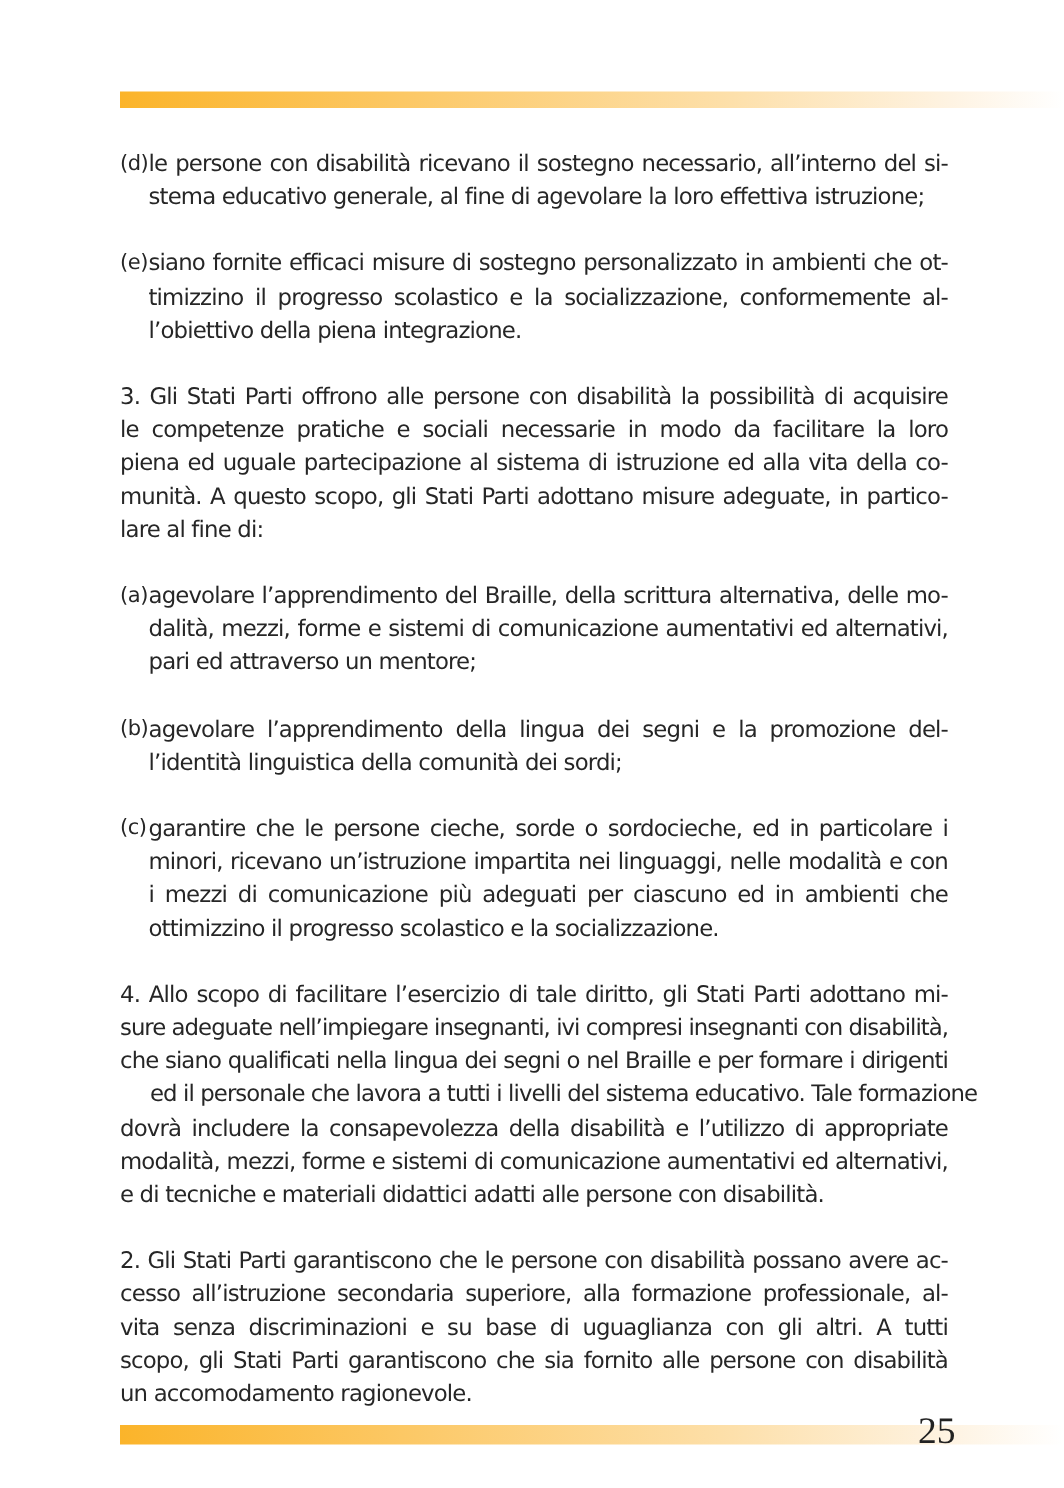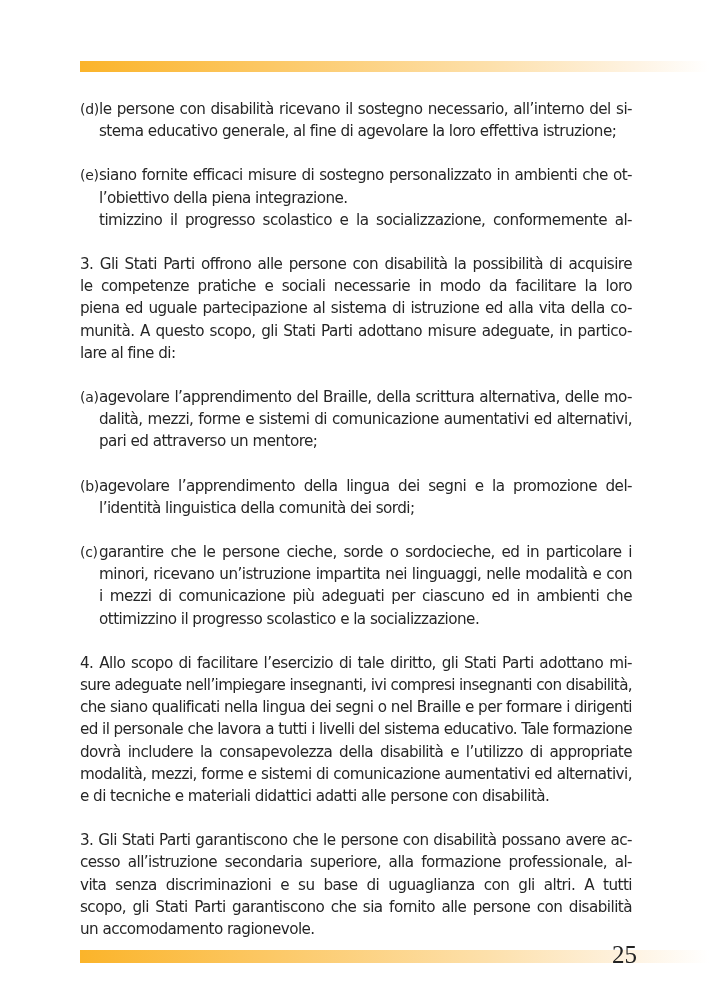--- a/index.html
+++ b/index.html
@@ -39,22 +39,22 @@
     <div class="txt">
       <span class="line">le persone con disabilità ricevano il sostegno necessario, all’interno del si-</span>
       <span class="line last">stema educativo generale, al fine di agevolare la loro effettiva istruzione;</span>
     </div>
   </div>
 
   <div class="item">
     <span class="lbl">(e)</span>
     <div class="txt">
       <span class="line">siano fornite efficaci misure di sostegno personalizzato in ambienti che ot-</span>
+      <span class="line">timizzino il progresso scolastico e la socializzazione, conformemente al-</span>
       <span class="line last">l’obiettivo della piena integrazione.</span>
-      <span class="line">timizzino il progresso scolastico e la socializzazione, conformemente al-</span>
     </div>
   </div>
 
   <div class="para">
     <span class="line">3.  Gli Stati Parti offrono alle persone con disabilità la possibilità di acquisire</span>
     <span class="line">le competenze pratiche e sociali necessarie in modo da facilitare la loro</span>
     <span class="line">piena ed uguale partecipazione al sistema di istruzione ed alla vita della co-</span>
     <span class="line">munità. A questo scopo, gli Stati Parti adottano misure adeguate, in partico-</span>
     <span class="line last">lare al fine di:</span>
   </div>
@@ -83,28 +83,28 @@
       <span class="line">minori, ricevano un’istruzione impartita nei linguaggi, nelle modalità e con</span>
       <span class="line">i mezzi di comunicazione più adeguati per ciascuno ed in ambienti che</span>
       <span class="line last">ottimizzino il progresso scolastico e la socializzazione.</span>
     </div>
   </div>
 
   <div class="para">
     <span class="line">4.  Allo scopo di facilitare l’esercizio di tale diritto, gli Stati Parti adottano mi-</span>
     <span class="line" style="letter-spacing: -0.65px;">sure adeguate nell’impiegare insegnanti, ivi compresi insegnanti con disabilità,</span>
     <span class="line" style="letter-spacing: -0.6px;">che siano qualificati nella lingua dei segni o nel Braille e per formare i dirigenti</span>
-    <span class="line" style="letter-spacing: -0.6px;">ed il personale che lavora a tutti i livelli del sistema educativo. Tale formazione</span>
+    <span class="line" style="letter-spacing: -0.6px; margin-left: 20px;">ed il personale che lavora a tutti i livelli del sistema educativo. Tale formazione</span>
     <span class="line">dovrà includere la consapevolezza della disabilità e l’utilizzo di appropriate</span>
     <span class="line">modalità, mezzi, forme e sistemi di comunicazione aumentativi ed alternativi,</span>
     <span class="line last">e di tecniche e materiali didattici adatti alle persone con disabilità.</span>
   </div>
 
   <div class="para">
-    <span class="line">3.  Gli Stati Parti garantiscono che le persone con disabilità possano avere ac-</span>
+    <span class="line">2.  Gli Stati Parti garantiscono che le persone con disabilità possano avere ac-</span>
     <span class="line">cesso all’istruzione secondaria superiore, alla formazione professionale, al-</span>
     <span class="line">vita senza discriminazioni e su base di uguaglianza con gli altri. A tutti</span>
     <span class="line">scopo, gli Stati Parti garantiscono che sia fornito alle persone con disabilità</span>
     <span class="line last">un accomodamento ragionevole.</span>
   </div>
 
 </div>
 
 <div class="bar bottom"></div>
 <div class="page-num">25</div>

